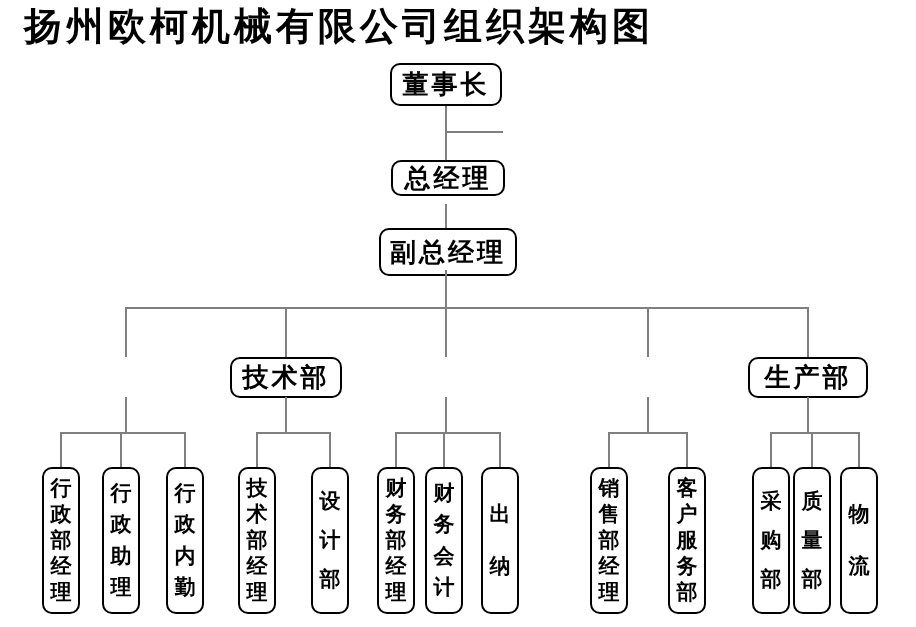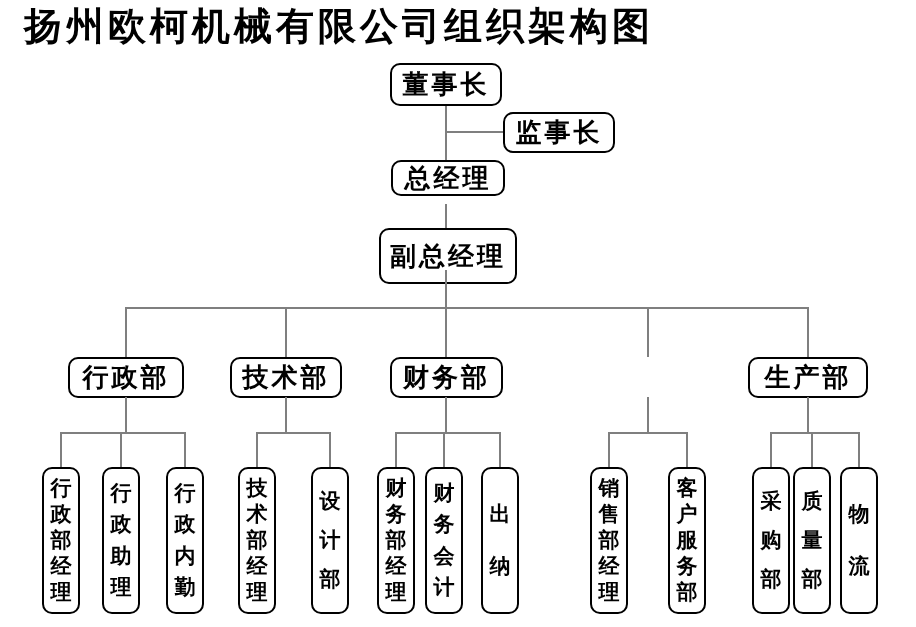--- a/index.html
+++ b/index.html
@@ -45,38 +45,29 @@
 </head>
 <body>
 
 <div class="stage">
 
   <div class="title">扬州欧柯机械有限公司组织架构图</div>
 
   <div class="box" style="left:390px;top:63px;width:112px;height:43px;">
     <span>董事长</span>
   </div>
-  <div class="box" style="left:503px;top:112px;width:112px;height:41px;">
-    <span>监事长</span>
-  </div>
   <div class="box" style="left:391px;top:160px;width:114px;height:36px;">
     <span>总经理</span>
   </div>
-  <div class="box" style="left:379px;top:228px;width:138px;height:56px;">
+  <div class="box" style="left:379px;top:228px;width:138px;height:48px;">
     <span>副总经理</span>
   </div>
 
-  <div class="box" style="left:68px;top:357px;width:116px;height:41px;">
-    <span>行政部</span>
-  </div>
   <div class="box" style="left:230px;top:357px;width:112px;height:41px;">
     <span>技术部</span>
-  </div>
-  <div class="box" style="left:390px;top:357px;width:113px;height:41px;">
-    <span>财务部</span>
   </div>
   <div class="box" style="left:748px;top:357px;width:120px;height:41px;">
     <span>生产部</span>
   </div>
 
   <div class="box vbox" style="left:42px;">
     <span class="v-label">
         <span>行</span>
         <span>政</span>
         <span>部</span>

